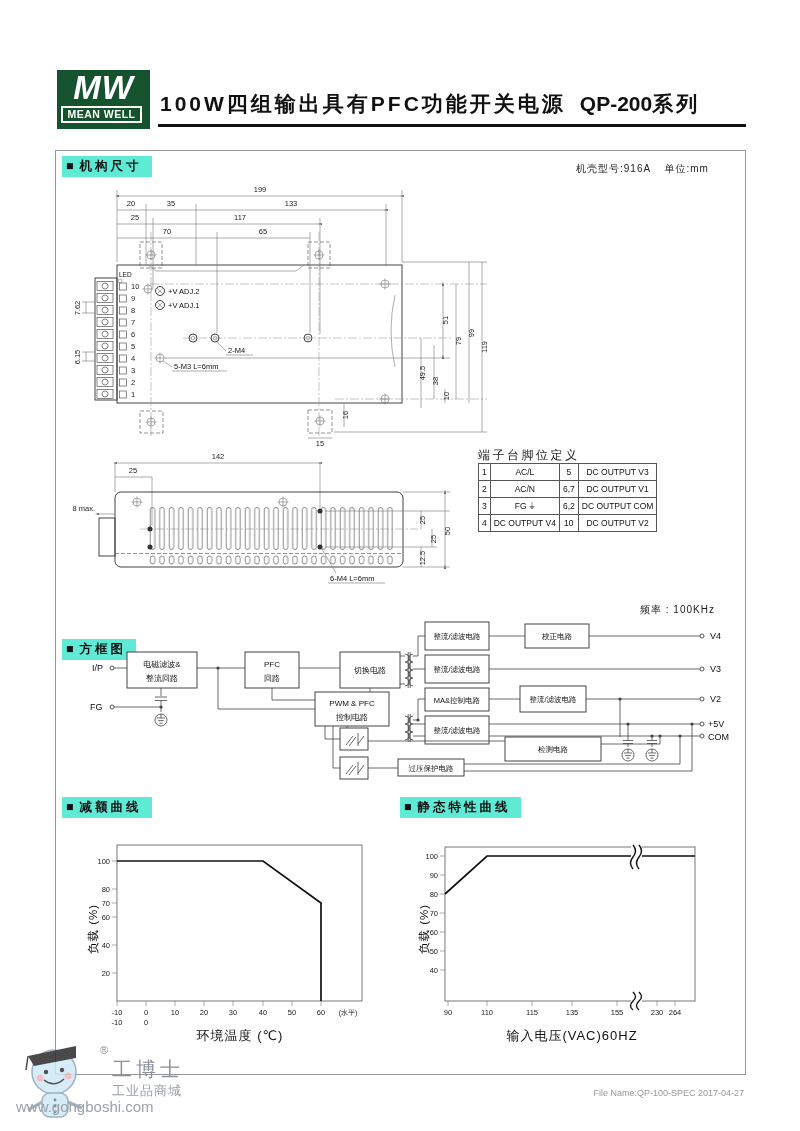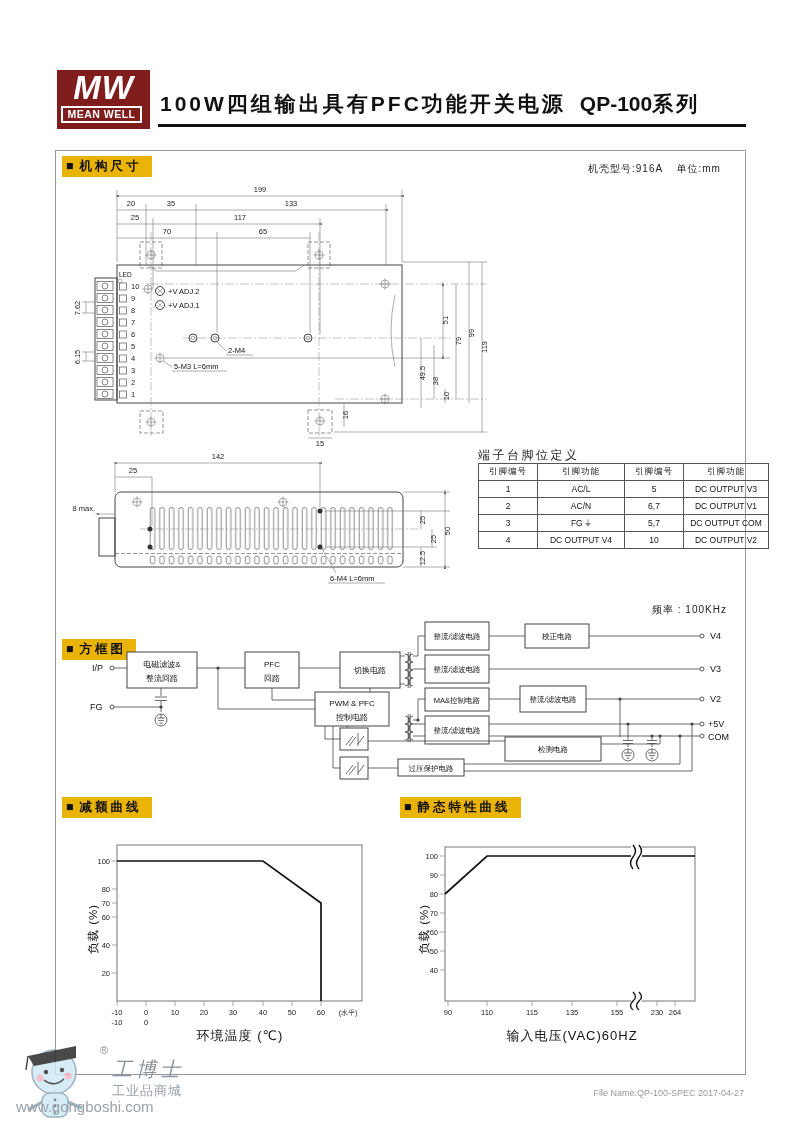--- a/index.html
+++ b/index.html
@@ -9,23 +9,23 @@
   
   .logo{left:57px;top:70px;width:93px;height:59px;display:flex;flex-direction:column;justify-content:flex-start;}
   .logo .mw{font-style:italic;font-weight:bold;font-size:33px;line-height:36px;color:#fff;text-align:center;letter-spacing:1px;}
   .logo .mwname{border:2px solid #fff;margin:0 8px 4px 4px;font-size:10.5px;font-weight:bold;color:#fff;text-align:center;line-height:13px;letter-spacing:.5px;}
   .title{left:160px;top:90px;width:585px;font-size:21px;font-weight:bold;white-space:nowrap;}
   .title .t1{letter-spacing:3px;}
   .title .t2{margin-left:14px;letter-spacing:0;}
   .underline{left:158px;top:124px;width:588px;height:3px;background:#111;}
   .mainbox{left:55px;top:150px;width:689px;height:923px;border:1px solid #979797;}
   
-  .sect{background:#eab308;font-size:12.5px;font-weight:bold;letter-spacing:3px;padding:2px 10px 2px 4px;white-space:nowrap;}
+  .sect{background:#5eead4;font-size:12.5px;font-weight:bold;letter-spacing:3px;padding:2px 10px 2px 4px;white-space:nowrap;}
   .sect .bu{margin-right:6px;letter-spacing:0;}
-  .note{font-size:10px;color:#222;letter-spacing:1px;white-space:nowrap;margin-left:12px;}
+  .note{font-size:10px;color:#222;letter-spacing:1px;white-space:nowrap;}
   
   .ptitle{left:478px;top:447px;font-size:12px;letter-spacing:2.5px;color:#222;}
   table.pins{left:478px;top:463px;border-collapse:collapse;}
   table.pins th,table.pins td{border:1px solid #555;font-size:8.5px;font-weight:normal;text-align:center;padding:1px 3px;height:14px;color:#111;white-space:nowrap;}
   table.pins th{letter-spacing:1px;}
   
   svg{overflow:visible;}
   .ln{stroke:#444;stroke-width:1;fill:none;}
   .thin{stroke:#777;stroke-width:.6;fill:none;}
   .dash{stroke:#666;stroke-width:.7;fill:none;stroke-dasharray:4 2;}
@@ -36,36 +36,36 @@
   .blk2{font-size:7.5px;fill:#111;text-anchor:middle;}
   .box{fill:#fff;stroke:#444;stroke-width:1;}
   .wire{stroke:#444;stroke-width:.8;fill:none;}
   .tick{font-size:7.5px;fill:#222;}
   .axlab{font-size:13px;fill:#111;letter-spacing:1px;}
   .curve{stroke:#111;stroke-width:1.7;fill:none;}
   .port{fill:#fff;stroke:#444;stroke-width:.9;}
   .ptxt{font-size:9px;fill:#111;}
   
   .reg{left:100px;top:1044px;font-size:11px;color:#8b9198;}
-  .wm1{left:112px;top:1056px;font-size:20px;color:#8b9198;font-style:italic;letter-spacing:4px;}
+  .wm1{left:112px;top:1056px;font-size:20px;color:#8b9198;letter-spacing:4px;}
   .wm2{left:112px;top:1082px;font-size:13px;color:#98a0a8;letter-spacing:1px;}
   .wm3{left:16px;top:1098px;font-size:15px;color:#9aa2aa;}
   .fnote{left:430px;top:1088px;width:314px;text-align:right;font-size:9px;color:#999;}
 </style>
 </head>
 <body>
 
 <div id="page">
 
-  <div class="abs logo" style="background:#7f1d1d;">
+  <div class="abs logo" style="background:#14532d;">
     <div class="mw">MW</div>
     <div class="mwname">MEAN WELL</div>
   </div>
   <div class="abs title">
-    <span class="t1">100W四组输出具有PFC功能开关电源</span><span class="t2">QP-100</span><span class="t1">系列</span>
+    <span class="t1">100W四组输出具有PFC功能开关电源</span><span class="t2">QP-200</span><span class="t1">系列</span>
   </div>
   <div class="abs underline"></div>
 
   <div class="abs mainbox"></div>
 
   <div class="abs sect" style="left:62px;top:156px;">
     <span class="bu">■</span><span>机构尺寸</span>
   </div>
   <div class="abs note" style="left:576px;top:162px;">
     <span>机壳型号:916A</span>
@@ -263,42 +263,36 @@
       <line x1="421" y1="547" x2="421" y2="567" class="thin"></line>
       <text class="dim" transform="rotate(-90 425 558)" x="425" y="558" text-anchor="middle">12.5</text>
       <line x1="445" y1="492" x2="445" y2="567" class="thin" marker-start="url(#ar)" marker-end="url(#ar)"></line>
       <text class="dim" transform="rotate(-90 450 531)" x="450" y="531" text-anchor="middle">50</text>
     </g>
   </svg>
 
   <div class="abs ptitle">端子台脚位定义</div>
   <table class="abs pins">
     <tbody>
-        <tr>
-      <th style="width:52px;">引脚编号</th>
-      <th style="width:80px;">引脚功能</th>
-      <th style="width:52px;">引脚编号</th>
-      <th style="width:78px;">引脚功能</th>
-    </tr>
     <tr>
       <td>1</td>
           <td>AC/L</td>
           <td>5</td>
           <td>DC OUTPUT V3</td>
     </tr>
     <tr>
       <td>2</td>
           <td>AC/N</td>
           <td>6,7</td>
           <td>DC OUTPUT V1</td>
     </tr>
     <tr>
       <td>3</td>
           <td>FG ⏚</td>
-          <td>5,7</td>
+          <td>6,2</td>
           <td>DC OUTPUT COM</td>
     </tr>
     <tr>
       <td>4</td>
           <td>DC OUTPUT V4</td>
           <td>10</td>
           <td>DC OUTPUT V2</td>
     </tr>
   </tbody>
     </table>

